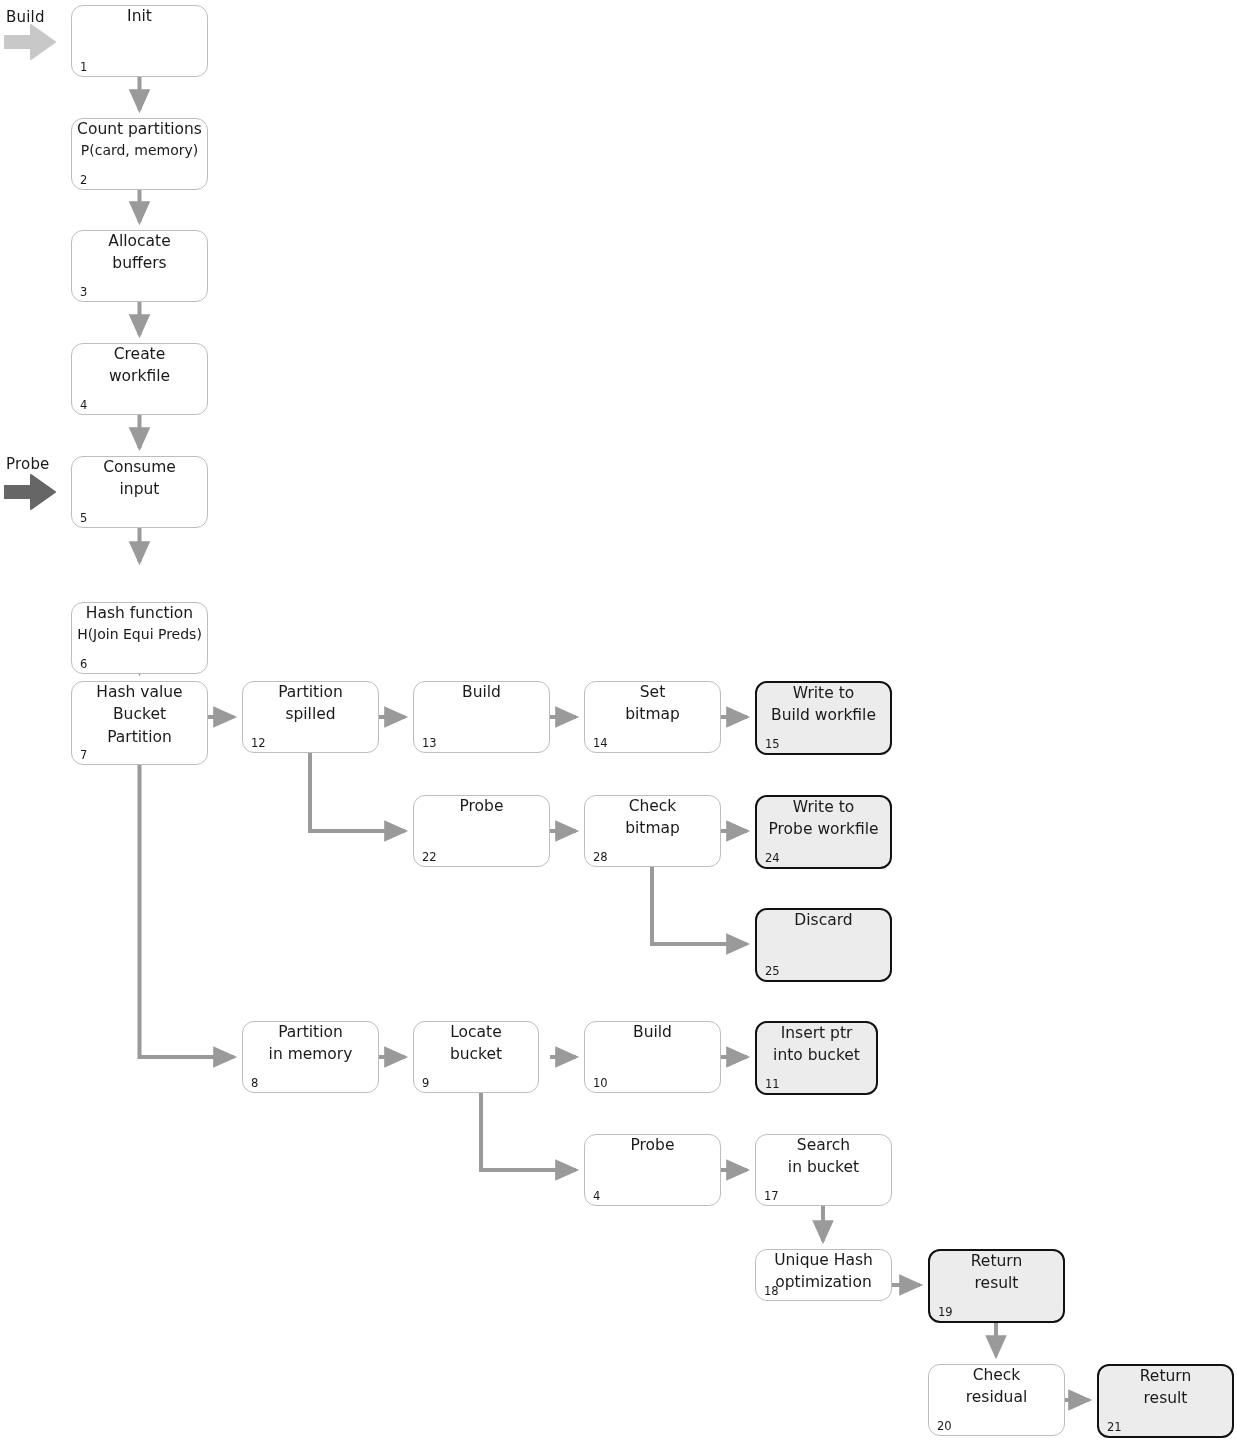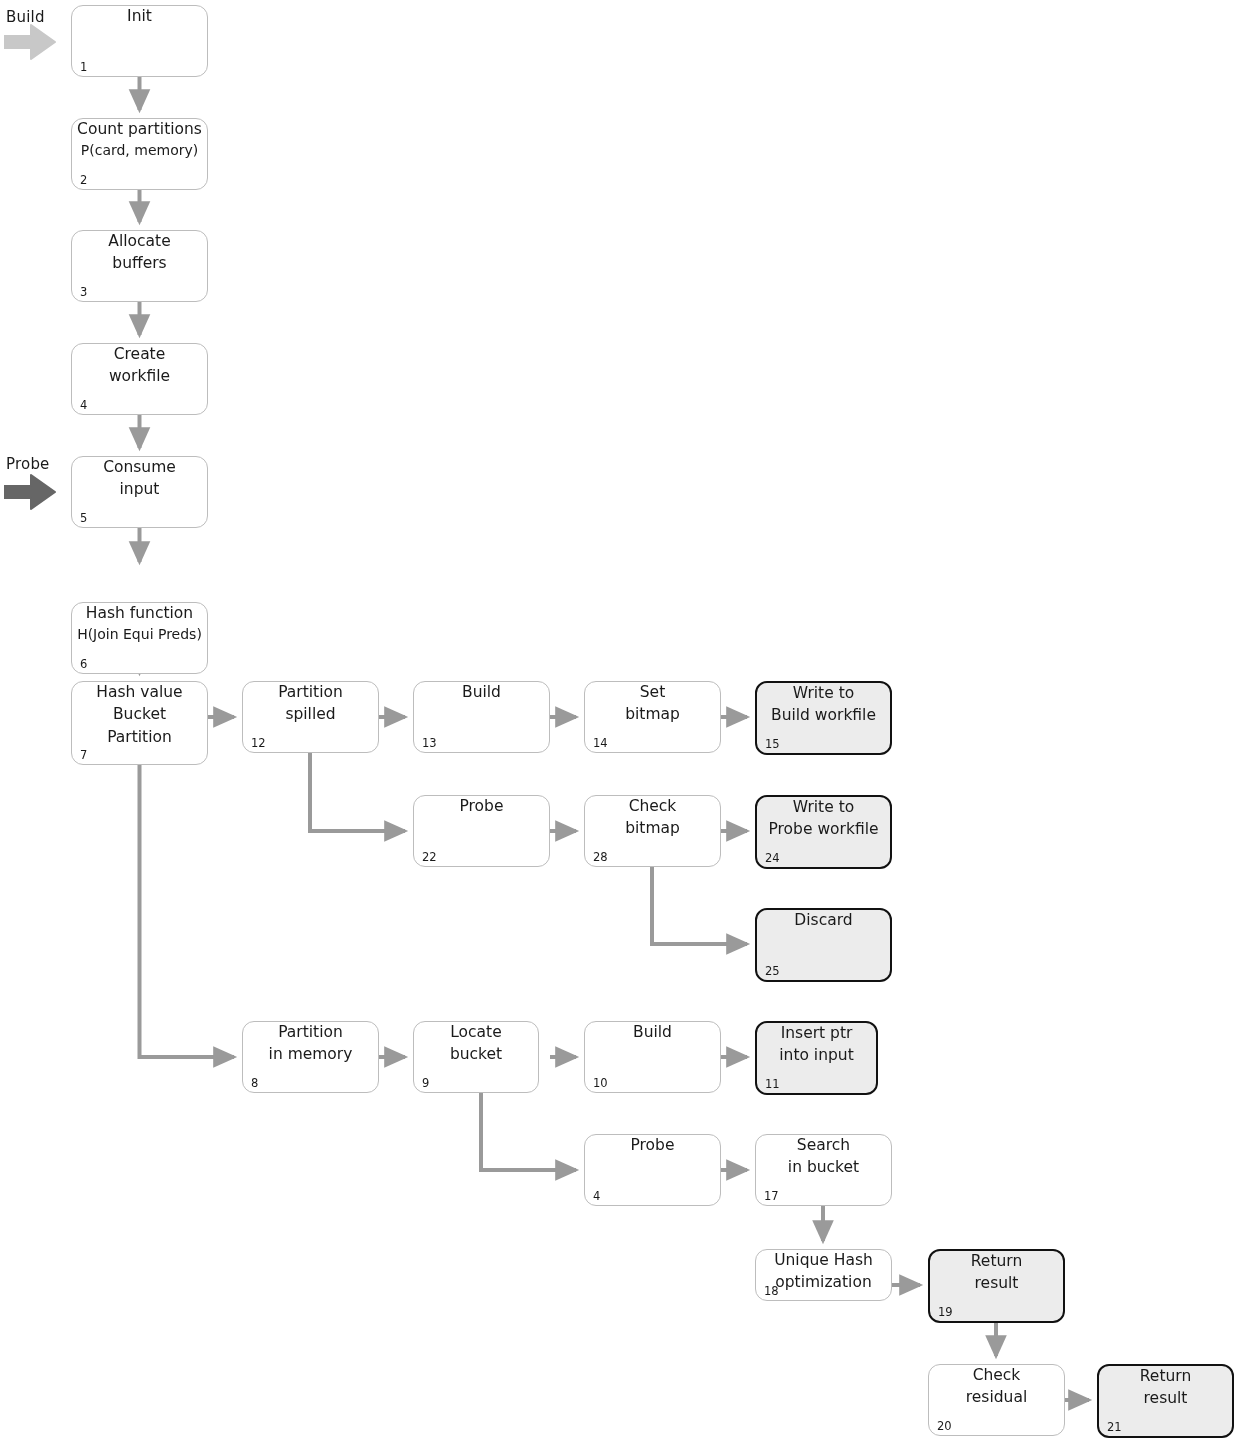--- a/index.html
+++ b/index.html
@@ -184,21 +184,21 @@
     </div>
     <div class="node plain node-10" style="left: 584px; top: 1021px; width: 137px; height: 72px;">
       <div class="node-text">
         <div class="node-line">Build</div>
       </div>
       <div class="node-num">10</div>
     </div>
     <div class="node terminal node-11" style="left: 755px; top: 1021px; width: 123px; height: 74px;">
       <div class="node-text">
         <div class="node-line">Insert ptr</div>
-        <div class="node-line">into input</div>
+        <div class="node-line">into bucket</div>
       </div>
       <div class="node-num">11</div>
     </div>
     <div class="node plain node-16" style="left: 584px; top: 1134px; width: 137px; height: 72px;">
       <div class="node-text">
         <div class="node-line">Probe</div>
       </div>
       <div class="node-num">4</div>
     </div>
     <div class="node plain node-17" style="left: 755px; top: 1134px; width: 137px; height: 72px;">

